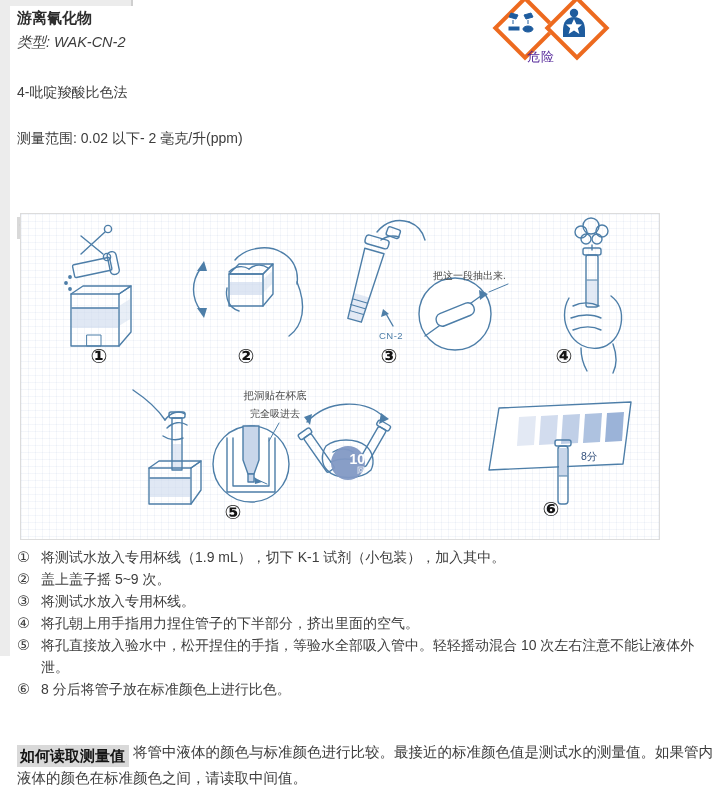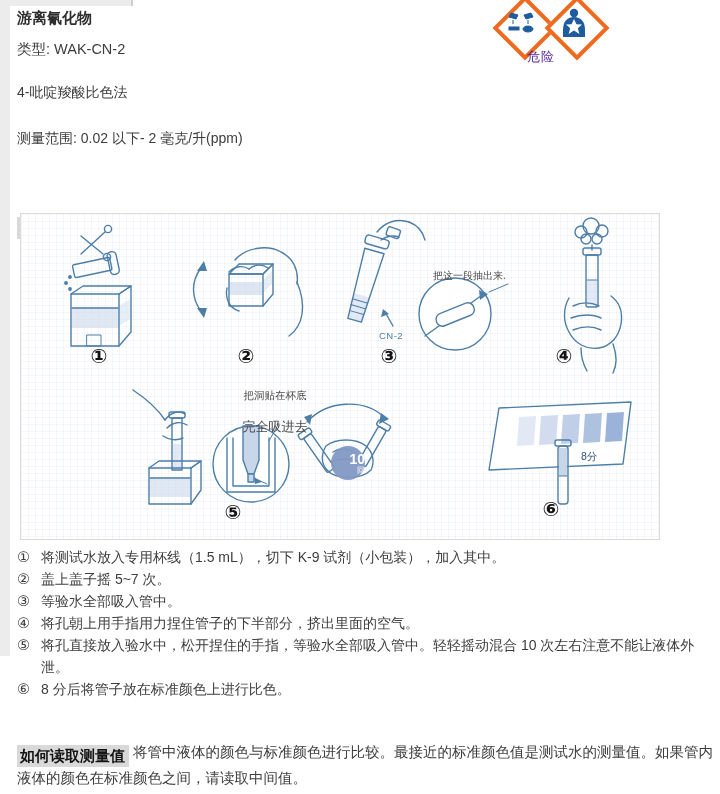--- a/index.html
+++ b/index.html
@@ -48,21 +48,21 @@
 </head>
 <body>
 
 <div id="canvas">
 
   <div id="top-edge-bar" class="abs"></div>
   <div id="top-edge-tick" class="abs"></div>
   <div id="left-gutter" class="abs"></div>
 
   <div class="abs bold" style="left:17px;top:9px;font-size:15px;">游离氰化物</div>
-  <div class="abs txt145" style="left:17px;top:40px;">类型: WAK-CN-2</div>
+  <div class="abs txt145" style="left:17px;top:33px;font-style:italic;">类型: WAK-CN-2</div>
   <div class="abs txt14" style="left:17px;top:84px;">4-吡啶羧酸比色法</div>
   <div class="abs txt14" style="left:17px;top:130px;">测量范围: 0.02 以下- 2 毫克/升(ppm)</div>
 
   <div>
     <div class="ghs-diamond" style="left:502px;top:5px;"></div>
     <div class="ghs-diamond" style="left:554px;top:5px;"></div>
     <svg class="abs" style="left:508px;top:11px;" width="26" height="26" viewBox="0 0 26 26">
       <g fill="#1e5c9e" stroke="#1e5c9e" stroke-width="1">
         <polygon points="3,2 10,4 8,8 1,6"></polygon>
         <polygon points="23,2 16,4 18,8 25,6"></polygon>
@@ -227,48 +227,48 @@
           <rect x="537" y="232" width="10" height="58" rx="3"></rect>
           <line x1="538" y1="262" x2="546" y2="262" stroke-width="1"></line>
         </g>
       </g>
     </svg>
 
     
     <div class="dnote" style="left:412px;top:55px;width:120px;">把这一段抽出来.</div>
     <div id="cn2-label" style="left:348px;top:116px;width:44px;">CN-2</div>
     <div class="dnote dnote-center" style="left:196px;top:175px;width:116px;font-size:10.5px;">把洞贴在杯底</div>
-    <div class="dnote dnote-center" style="left:196px;top:206px;width:116px;font-size:13px;">完全吸进去</div>
+    <div class="dnote dnote-center" style="left:196px;top:193px;width:116px;font-size:10px;">完全吸进去</div>
     <div id="shake-badge">
       <div class="num">10</div>
       <div class="unit">回</div>
     </div>
     <div id="time-label" style="left:560px;top:236px;">8分</div>
 
     
     <div class="stepnum" style="left:65px;top:131px;">①</div>
     <div class="stepnum" style="left:212px;top:131px;">②</div>
     <div class="stepnum" style="left:355px;top:131px;">③</div>
     <div class="stepnum" style="left:530px;top:131px;">④</div>
     <div class="stepnum" style="left:199px;top:287px;">⑤</div>
     <div class="stepnum" style="left:517px;top:284px;">⑥</div>
   </div>
 
   <div id="instructions">
     <div class="instr-row">
       <span class="instr-marker">①</span>
-      <span class="instr-text">将测试水放入专用杯线（1.5 mL），切下 K-9 试剂（小包装），加入其中。</span>
+      <span class="instr-text">将测试水放入专用杯线（1.9 mL），切下 K-1 试剂（小包装），加入其中。</span>
     </div>
     <div class="instr-row">
       <span class="instr-marker">②</span>
-      <span class="instr-text">盖上盖子摇 5~7 次。</span>
+      <span class="instr-text">盖上盖子摇 5~9 次。</span>
     </div>
     <div class="instr-row">
       <span class="instr-marker">③</span>
-      <span class="instr-text">等验水全部吸入管中。</span>
+      <span class="instr-text">将测试水放入专用杯线。</span>
     </div>
     <div class="instr-row">
       <span class="instr-marker">④</span>
       <span class="instr-text">将孔朝上用手指用力捏住管子的下半部分，挤出里面的空气。</span>
     </div>
     <div class="instr-row">
       <span class="instr-marker">⑤</span>
       <span class="instr-text">将孔直接放入验水中，松开捏住的手指，等验水全部吸入管中。轻轻摇动混合 10 次左右注意不能让液体外泄。</span>
     </div>
     <div class="instr-row">

